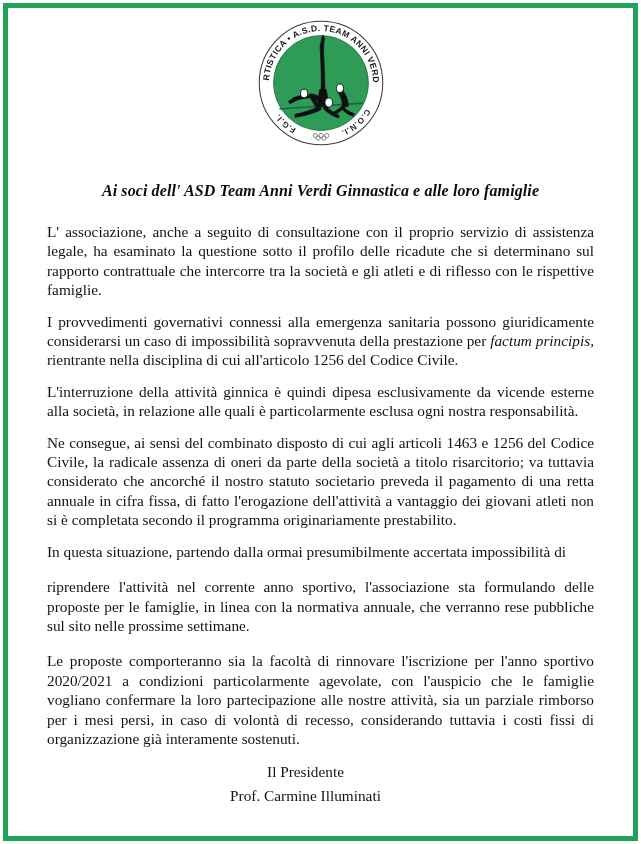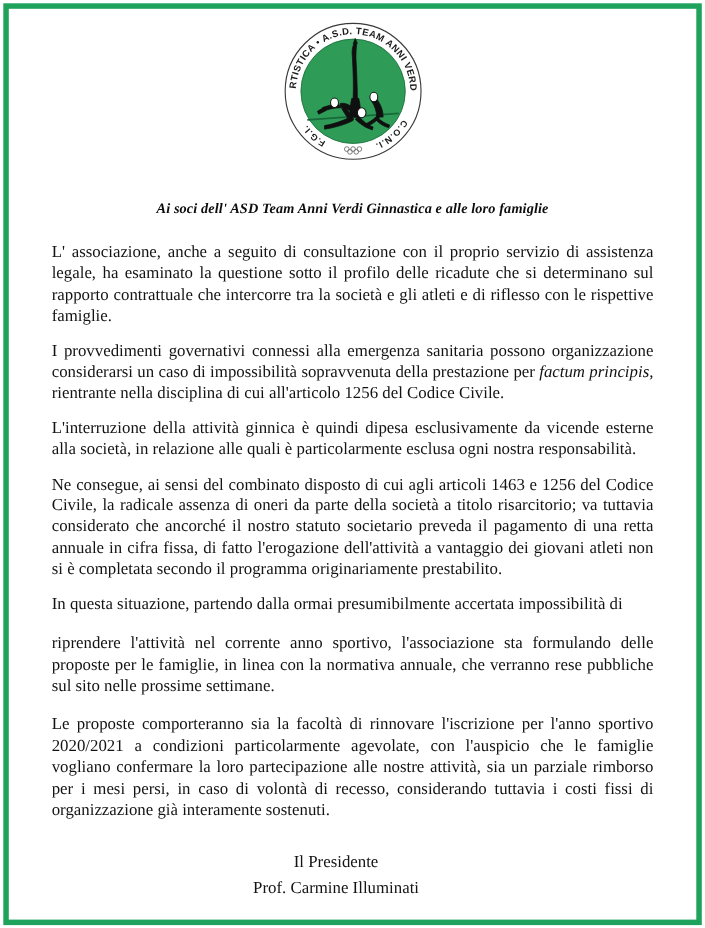--- a/index.html
+++ b/index.html
@@ -51,21 +51,21 @@
     width: 130px;
     height: 130px;
     display: block;
   }
 
   
   .doc-heading {
     text-align: center;
     font-weight: bold;
     font-style: italic;
-    font-size: 13px;
+    font-size: 16px;
     letter-spacing: 0.1px;
     margin: 30px 0 22px 0;
     color: #0d0d0d;
   }
 
   
   .body-text { }
   .para {
     font-size: 15.3px;
     line-height: 19.4px;
@@ -74,21 +74,21 @@
     margin: 0;
     color: #131313;
     hyphens: none;
   }
   .para + .para { margin-top: 12px; }
   .para.gap-before { margin-top: 16px; }
   .para i, .para .ital { font-style: italic; }
 
   
   .signature {
-    margin-top: 26px;
+    margin-top: 12px;
     text-align: center;
     font-size: 15.3px;
     line-height: 24px;
     color: #131313;
     padding-right: 30px;
   }
   .sig-line { display: block; }
 </style>
 </head>
 <body>
@@ -166,21 +166,21 @@
       </svg>
     </div>
 
     <div class="doc-heading">Ai soci  dell' ASD Team Anni Verdi Ginnastica e alle loro famiglie</div>
 
     <div class="body-text">
 
 
       <p class="para">L' associazione, anche a seguito di consultazione con il proprio servizio di assistenza legale, ha esaminato la questione sotto il profilo delle ricadute che si determinano sul rapporto contrattuale che intercorre tra la società e gli atleti e di riflesso con le rispettive famiglie.</p>
 
-      <p class="para"><span>I provvedimenti governativi connessi alla emergenza sanitaria possono organizzazione considerarsi un caso di impossibilità sopravvenuta della prestazione per </span><span class="ital">factum principis,</span><span> rientrante nella disciplina di cui all'articolo 1256 del Codice Civile.</span></p>
+      <p class="para"><span>I provvedimenti governativi connessi alla emergenza sanitaria possono giuridicamente considerarsi un caso di impossibilità sopravvenuta della prestazione per </span><span class="ital">factum principis,</span><span> rientrante nella disciplina di cui all'articolo 1256 del Codice Civile.</span></p>
 
       <p class="para">L'interruzione della attività ginnica è quindi dipesa esclusivamente da vicende esterne alla società, in relazione alle quali è particolarmente esclusa ogni nostra responsabilità.</p>
 
       <p class="para">Ne consegue, ai sensi del combinato disposto di cui agli articoli 1463 e 1256 del Codice Civile, la radicale assenza di oneri da parte della società a titolo risarcitorio; va tuttavia considerato che ancorché il nostro statuto societario preveda il pagamento di una retta annuale in cifra fissa, di fatto l'erogazione dell'attività a vantaggio dei giovani atleti non si è completata secondo il programma originariamente prestabilito.</p>
 
       <p class="para">In questa situazione, partendo dalla ormai presumibilmente accertata impossibilità di</p>
 
       <p class="para gap-before">riprendere l'attività nel corrente anno sportivo,  l'associazione sta formulando delle proposte per le famiglie,  in linea con la normativa annuale, che verranno rese pubbliche sul sito nelle prossime settimane.</p>
 
       <p class="para gap-before">Le proposte comporteranno sia la facoltà di rinnovare l'iscrizione per l'anno sportivo 2020/2021 a condizioni particolarmente agevolate, con l'auspicio che le famiglie vogliano confermare la loro partecipazione alle nostre attività, sia un parziale rimborso per i mesi persi, in caso di volontà di recesso, considerando tuttavia i costi fissi di organizzazione già interamente sostenuti.</p>

